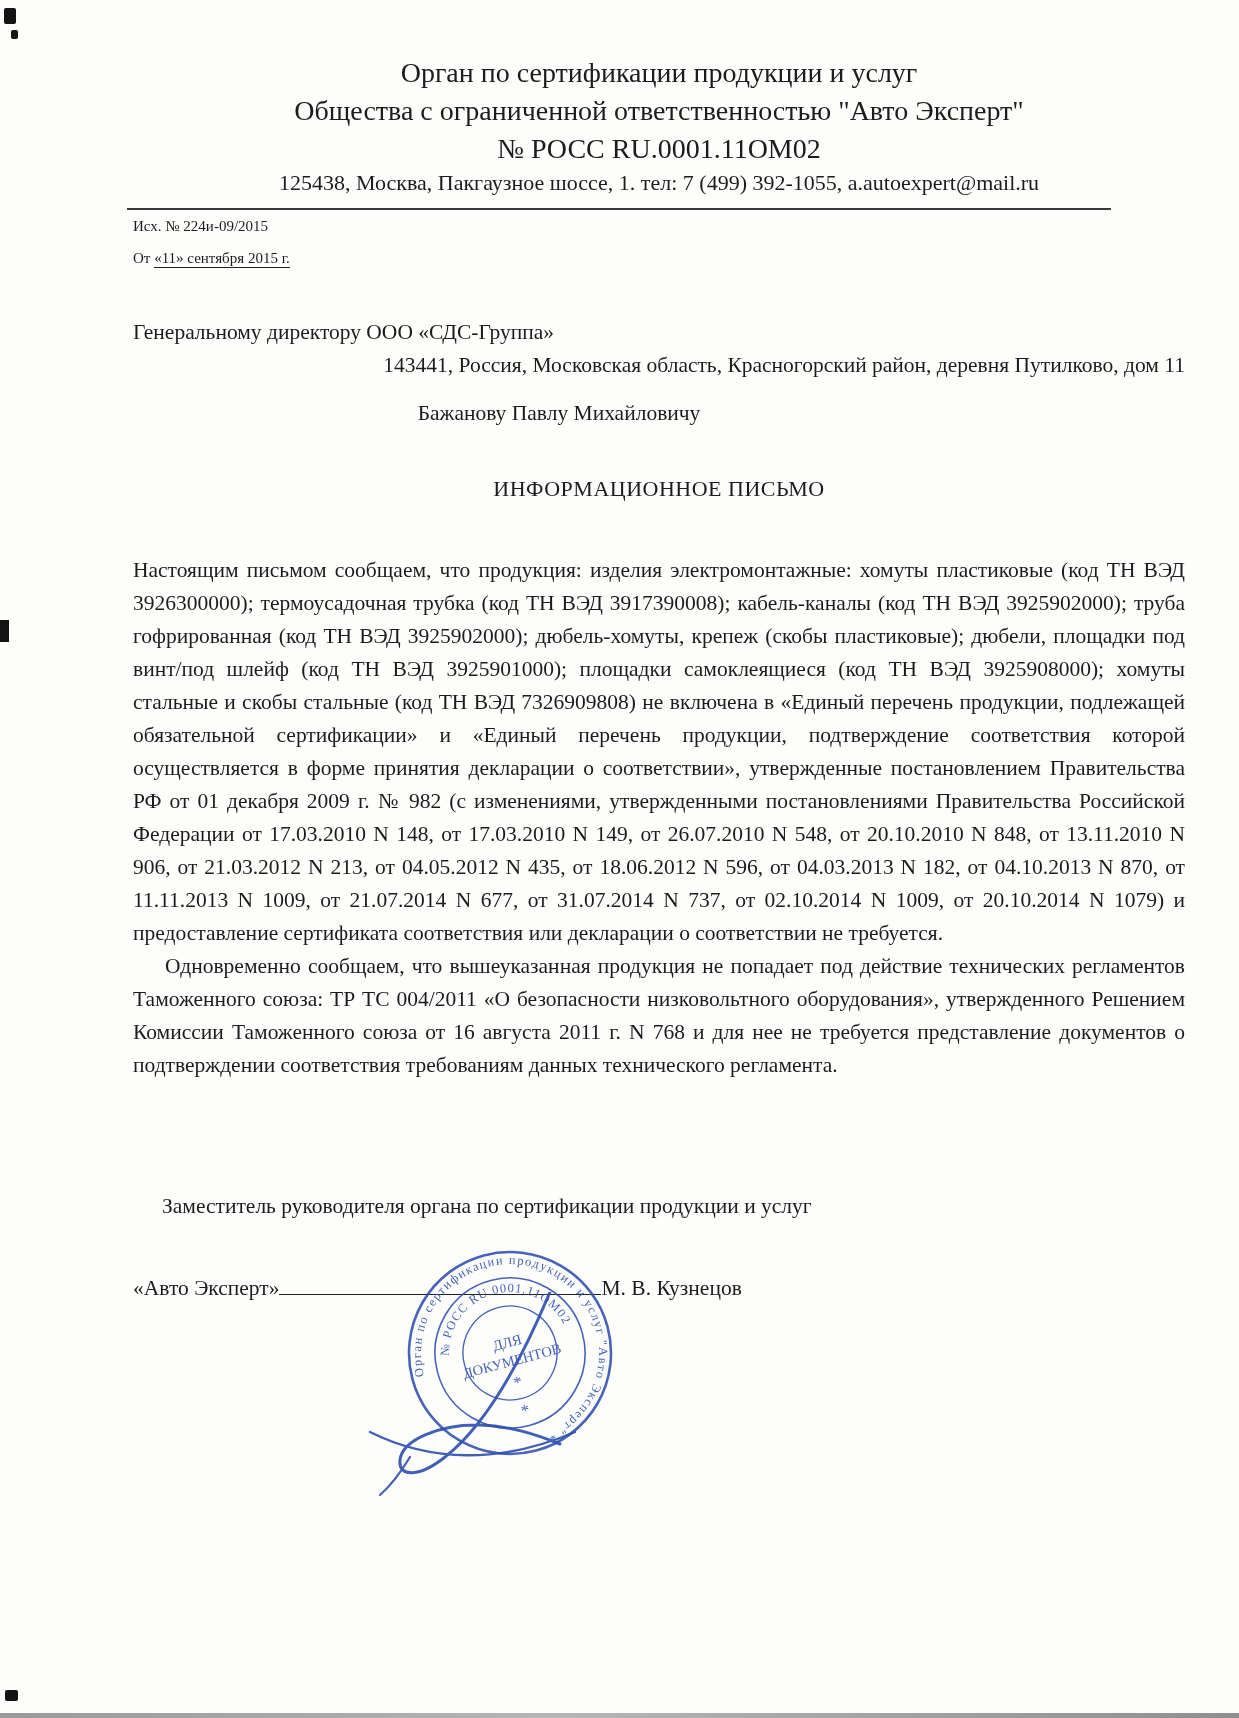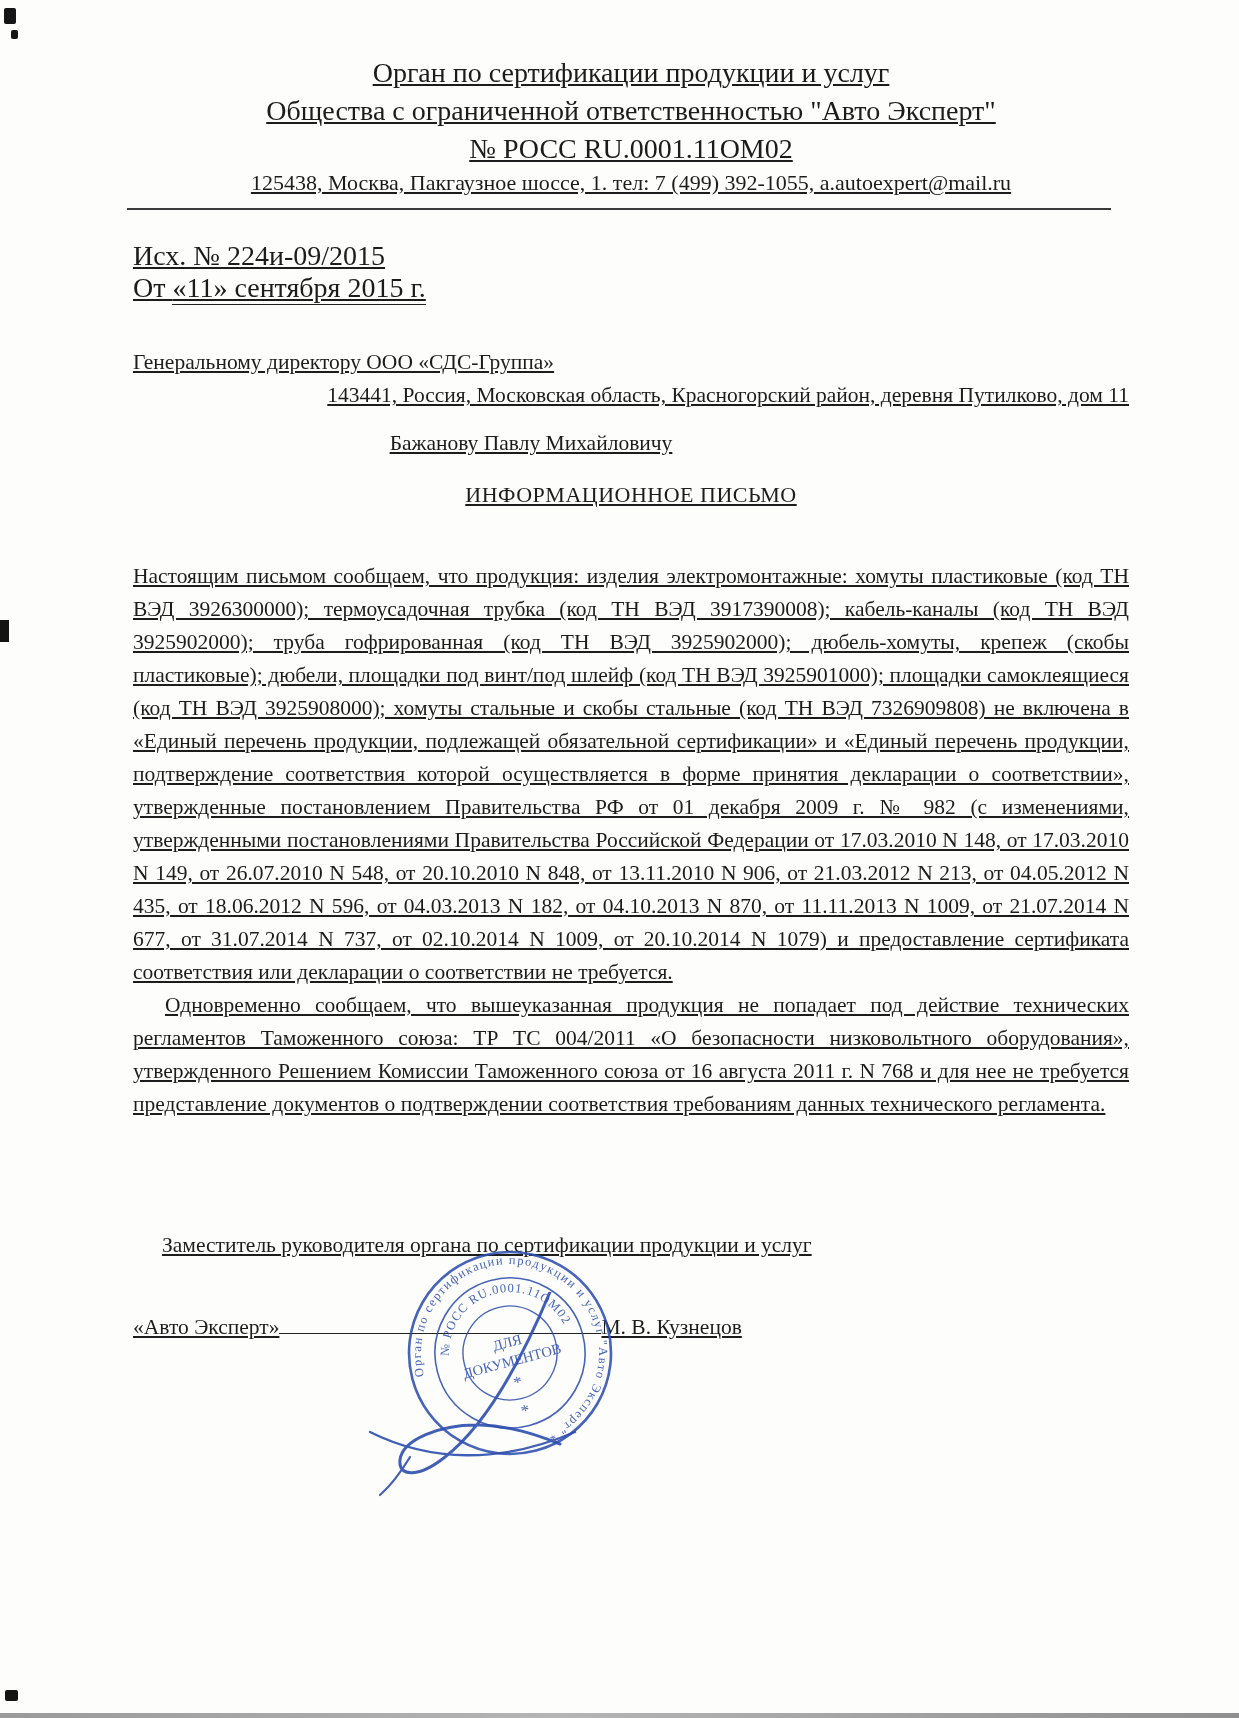--- a/index.html
+++ b/index.html
@@ -8,45 +8,45 @@
 
   .page {
     position: relative;
     width: 1239px;
     height: 1718px;
     background: #fdfdfc;
     overflow: hidden;
     margin: 0 auto;
   }
 
-  .content { position: relative; padding: 0 110px 0 133px; text-decoration: underline; }
+  .content { position: relative; padding: 0 54px 0 133px; }
 
   
   .letterhead { padding-top: 54px; text-align: center; }
   .lh-big   { font-size: 28px; line-height: 38px; }
   .lh-small { font-size: 22px; line-height: 30px; }
 
   .rule {
     border: none;
     border-top: 2px solid #3a3a3a;
     margin: 10px 128px 0 127px;
   }
 
   
-  .ref { margin-top: 30px; font-size: 28px; line-height: 32px; }
+  .ref { font-size: 15px; line-height: 32px; }
   .ref .underlined { border-bottom: 1.6px solid #222; padding-bottom: 1px; }
 
   
   .recipient { margin-top: 42px; font-size: 21.5px; line-height: 33px; }
   .recipient .r1 { text-align: left; padding-right: 86px; }
   .recipient .r2 { text-align: right; }
   .recipient .r3 { text-align: center; padding-right: 200px; margin-top: 15px; }
 
   
-  .doc-title { margin-top: 22px; text-align: center; font-size: 22px; letter-spacing: 0.5px; }
+  .doc-title { margin-top: 46px; text-align: center; font-size: 22px; letter-spacing: 0.5px; }
 
   
   .body-text { margin-top: 52px; font-size: 21.5px; line-height: 33px; text-align: justify; }
   .body-text p { margin: 0; }
   .body-text p.indent { text-indent: 32px; }
 
   
   .sign-position { margin-top: 112px; font-size: 21.5px; margin-left: 29px; }
   .sign-row { margin-top: 52px; font-size: 21.5px; white-space: nowrap; }
   .sign-row .fill-line {

